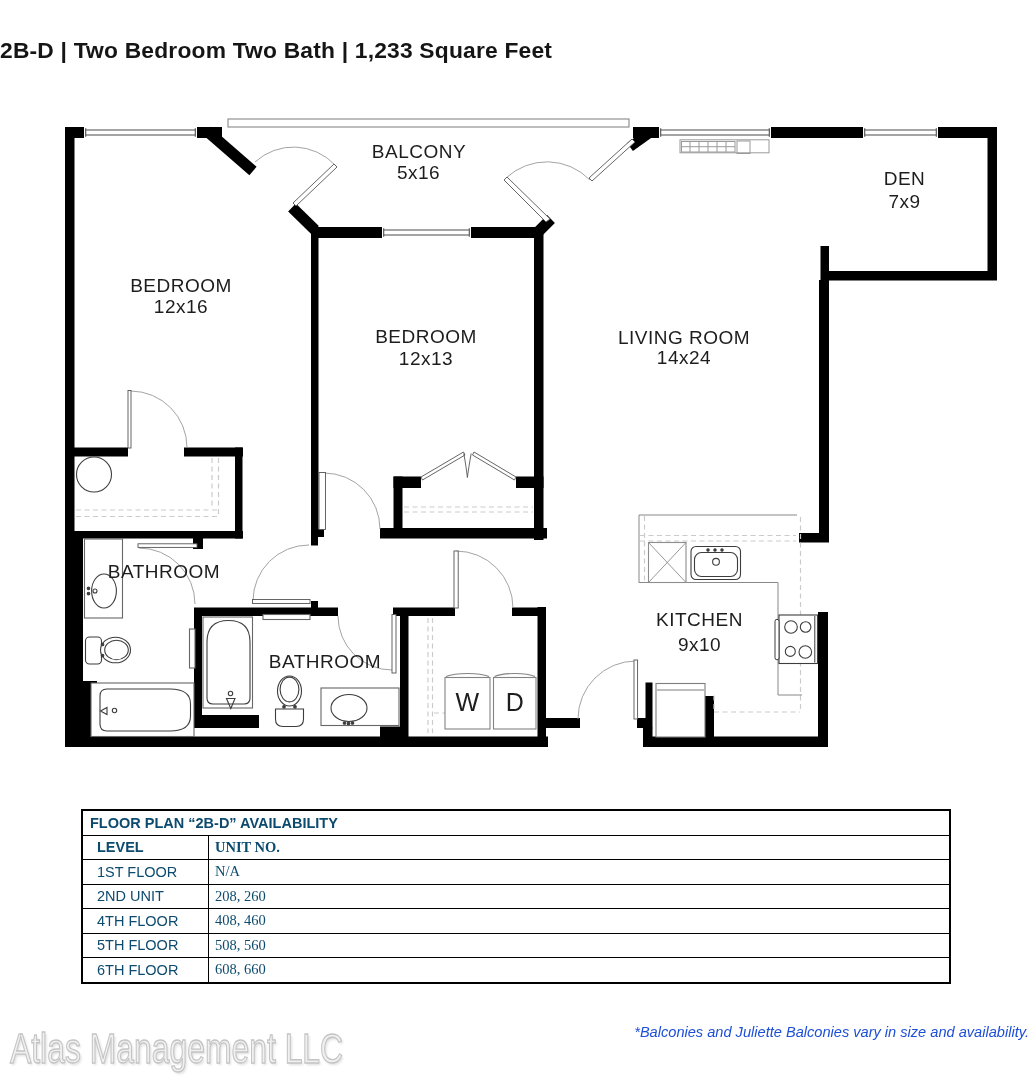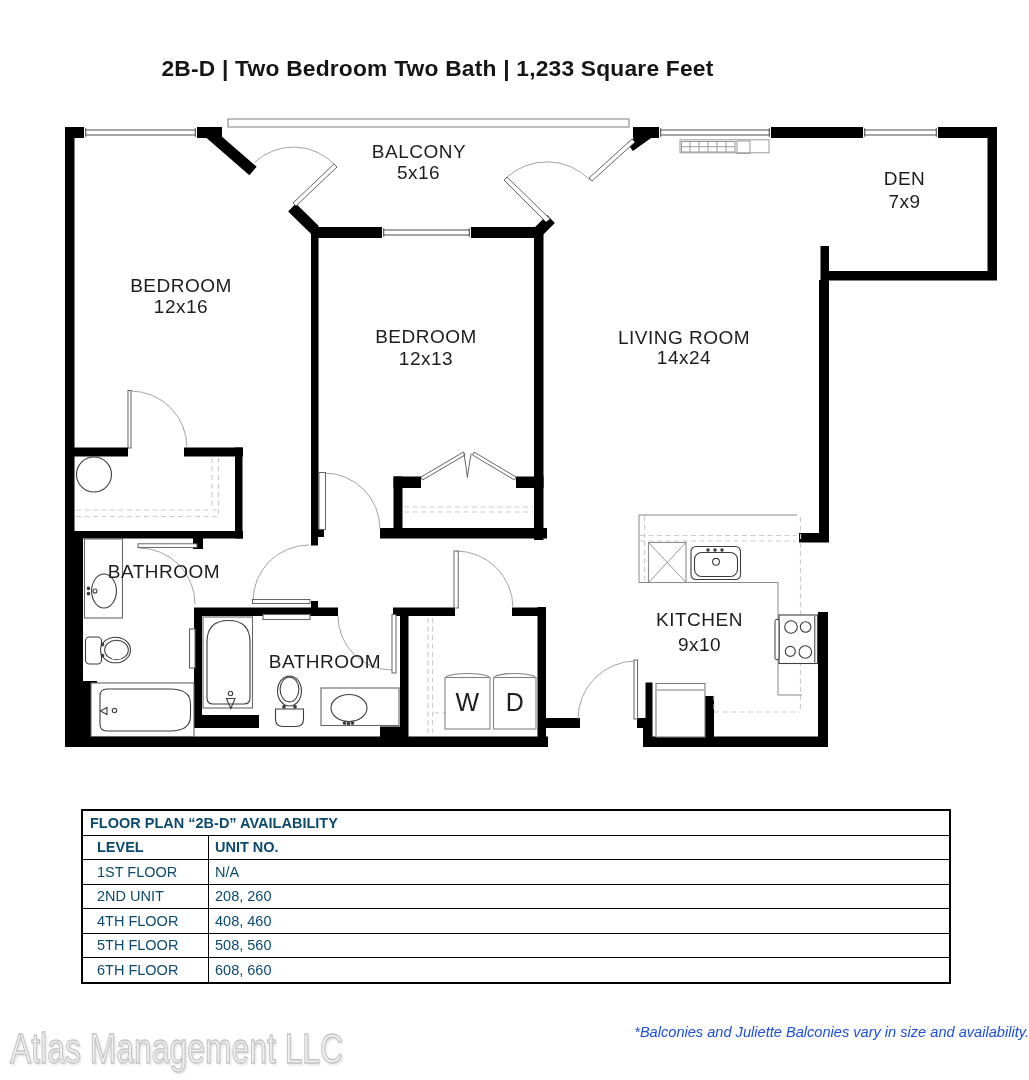--- a/index.html
+++ b/index.html
@@ -1,25 +1,25 @@
 <!DOCTYPE html>
 <html><head>
 <meta charset="utf-8">
 <style>
   html,body{margin:0;padding:0;background:#fff;width:1029px;height:1080px;overflow:hidden;}
   body{font-family:"Liberation Sans", sans-serif;position:relative;}
-  #title{position:absolute;left:0;top:37px;width:875px;text-align:center;
-         font-size:22.8px;font-weight:bold;color:#151515;letter-spacing:.2px;margin-top:18px;}
+  #title{position:absolute;left:0;top:37px;width:875px;text-align:left;
+         font-size:22.8px;font-weight:bold;color:#151515;letter-spacing:.2px;}
   svg{position:absolute;left:0;top:0;}
   #tbl{position:absolute;left:81px;top:809px;width:866px;border:2px solid #000;
        font-size:14.5px;color:#0c4a6e;}
   .row{border-top:1.6px solid #000;height:23.5px;display:flex;align-items:center;}
   .row:first-child{border-top:none;}
   .c1{width:111px;padding-left:14px;border-right:1.6px solid #000;height:100%;display:flex;align-items:center;}
-  .c2{padding-left:6px;}
+  .c2{padding-left:6px;font-family:Liberation Serif, serif;}
   .hdr{font-weight:bold;}
   #foot{position:absolute;left:0;top:1024px;width:1029px;text-align:right;
         font-style:italic;font-size:14.6px;color:#1d4ed8;}
   #wm{position:absolute;left:10px;top:1025px;font-size:42.5px;color:#f0f0f0;
       -webkit-text-stroke:1.3px #c4c4c4;text-shadow:2px 2px 3px #dedede;transform:scaleX(0.75);transform-origin:0 0;white-space:nowrap;}
 </style>
 </head>
 <body>
 <div id="title">2B-D | Two Bedroom Two Bath | 1,233 Square Feet</div>
 

